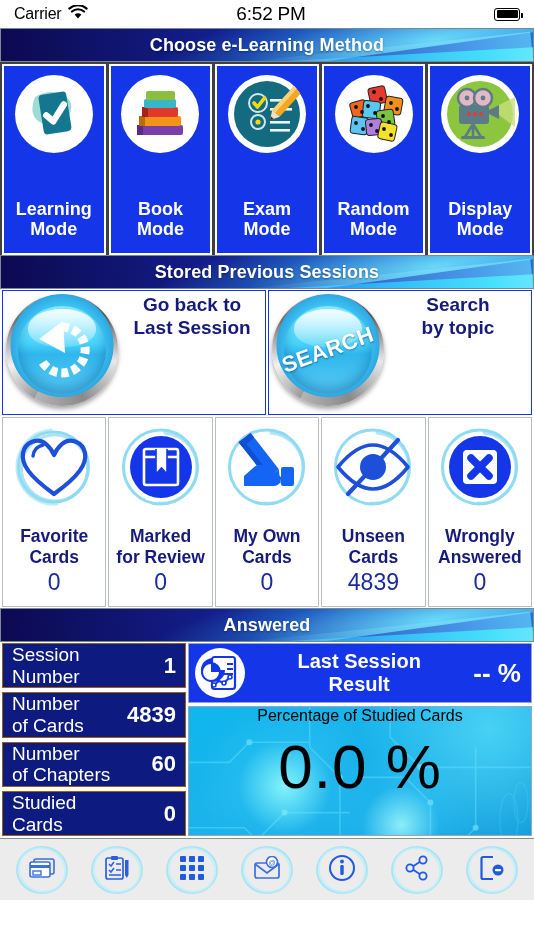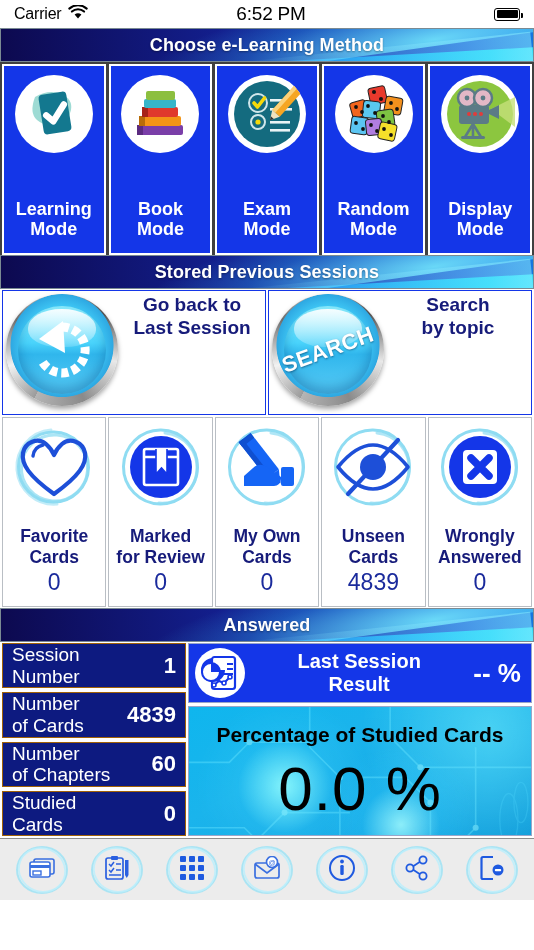--- a/index.html
+++ b/index.html
@@ -149,21 +149,21 @@
     flex: 1 1 auto; position: relative; overflow: hidden;
     border: 1px solid #9aa6c9;
     background:
       radial-gradient(circle at 28% 62%, rgba(150,255,255,.85) 0%, rgba(80,220,255,.15) 18%, rgba(0,0,0,0) 34%),
       radial-gradient(circle at 62% 92%, rgba(170,255,255,.8) 0%, rgba(60,210,255,.2) 16%, rgba(0,0,0,0) 32%),
       radial-gradient(circle at 88% 18%, rgba(120,245,255,.5) 0%, rgba(0,0,0,0) 40%),
       linear-gradient(150deg, #0fb6ee 0%, #1ab4ec 35%, #16a9e6 70%, #0e9ad9 100%);
     display: flex; flex-direction: column; align-items: center; justify-content: flex-start;
   }
   .circuit { position: absolute; inset: 0; opacity: .55; }
-  .pct-title { position: relative; z-index: 3; margin-top: 16px; color: #000; font-size: 21px; font-weight: bold; }
+  .pct-title { position: relative; z-index: 3; color: #000; font-size: 16px; }
   .pct-big { position: relative; z-index: 3; margin-top: 6px; color: #000; font-size: 62px; font-weight: 400; letter-spacing: 1px; }
 
   
   .toolbar {
     flex: 0 0 62px; background: #ececec; border-top: 1px solid #8d8d8d;
     display: flex; align-items: center; justify-content: space-around; padding: 0 4px;
   }
   .tb-btn { width: 56px; height: 52px; position: relative; display: flex; align-items: center; justify-content: center; }
   .tb-ring {
     position: absolute; inset: 2px; border-radius: 50%;

